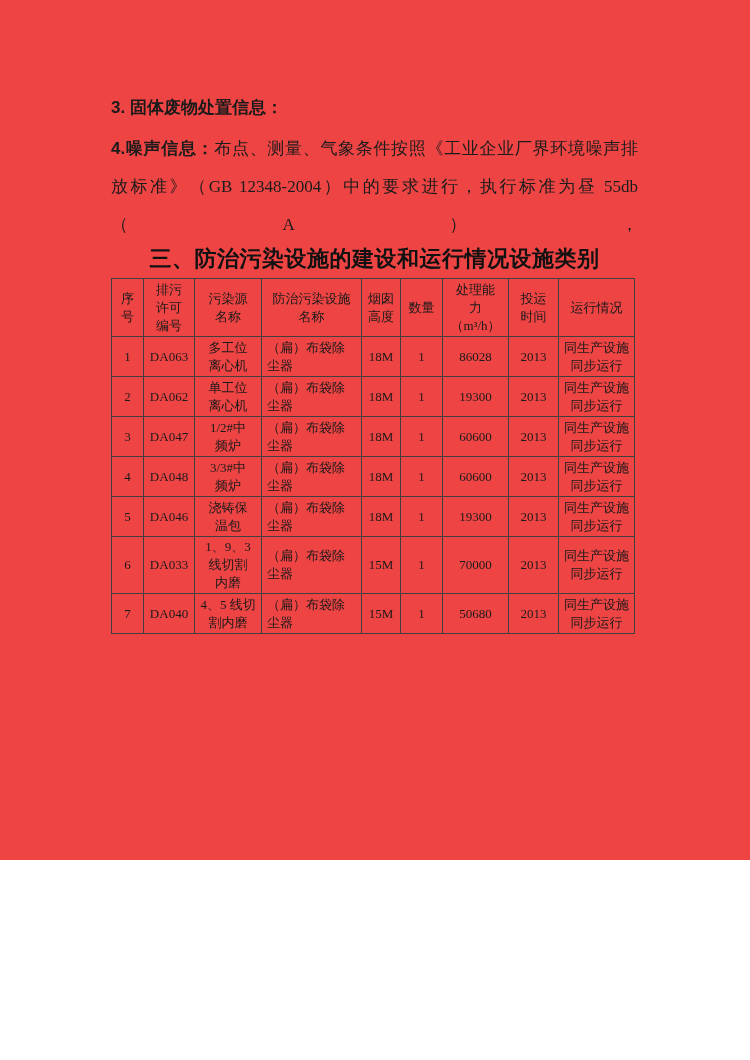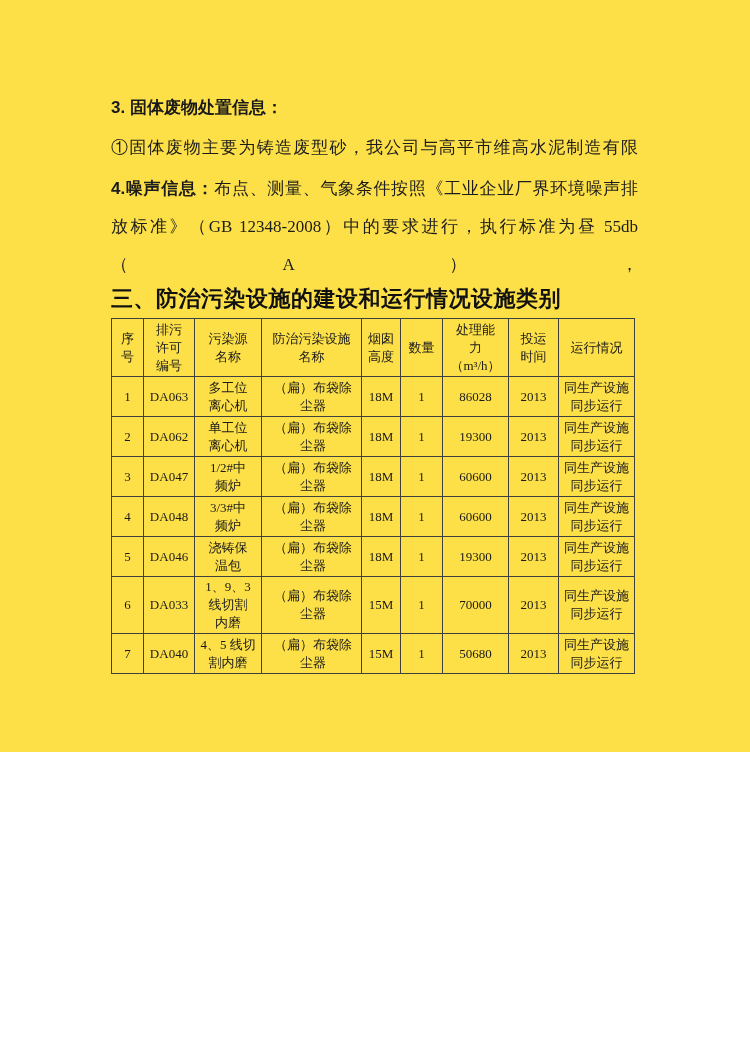--- a/index.html
+++ b/index.html
@@ -1,19 +1,19 @@
 <!DOCTYPE html>
 <html><head>
 <meta charset="utf-8">
 <style>
   html,body { margin:0; padding:0; background:#ffffff; }
   .page {
     position:relative;
-    width:750px; height:752px;
-    background:#fde047;
+    width:750px; height:860px;
+    background:#ef4444;
     overflow:hidden;
     font-family:"Liberation Serif","DejaVu Serif",serif;
     color:#1c1c1c;
   }
   .content {
     position:absolute;
     left:111px; top:88px;
     width:527px;
   }
   .h-bold {
@@ -41,20 +41,21 @@
     margin-top:16px;
   }
   .title {
     margin:0;
     font-family:"Liberation Sans","DejaVu Sans",sans-serif;
     font-weight:bold;
     font-size:22px;
     line-height:30px;
     letter-spacing:0.5px;
     color:#111111;
+    text-align:center;
   }
   table.facilities {
     margin-top:4px;
     border-collapse:collapse;
     table-layout:fixed;
     width:523px;
     font-family:"Liberation Serif","DejaVu Serif",serif;
     font-size:13px;
     color:#1a1a1a;
   }
@@ -63,38 +64,37 @@
     text-align:center;
     vertical-align:middle;
     white-space:pre-line;
     line-height:18px;
     padding:1px 2px;
     font-weight:normal;
     overflow:hidden;
   }
   table.facilities thead tr { height:58px; }
   table.facilities tbody tr { height:40px; }
-  table.facilities td.left { text-align:center; padding-left:5px; }
+  table.facilities td.left { text-align:left; padding-left:5px; }
 </style>
 </head>
 <body>
 
 <div class="page">
   <div class="content">
 
     <h3 class="h-bold">3. 固体废物处置信息：</h3>
 
     <div class="para">
-      <div class="pline">①固体废物主要为铸造废型砂，我公司与高平市维高水泥制造有限</div>
     </div>
 
 
     <div class="para s4">
       <div class="pline"><span class="lead">4.噪声信息：</span><span>布点、测量、气象条件按照《工业企业厂界环境噪声排</span></div>
-      <div class="pline">放标准》（GB 12348-2008）中的要求进行，执行标准为昼 55db（A），</div>
+      <div class="pline">放标准》（GB 12348-2004）中的要求进行，执行标准为昼 55db（A），</div>
     </div>
 
     <h2 class="title">三、防治污染设施的建设和运行情况设施类别</h2>
 
     <table class="facilities">
       <colgroup>
         <col style="width:32px">
           <col style="width:51px">
           <col style="width:67px">
         <col style="width:100px">

